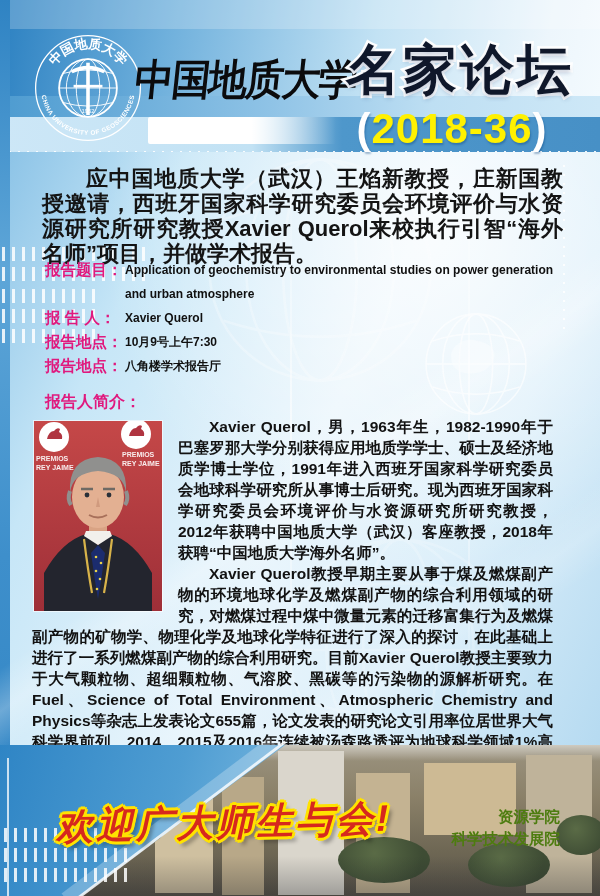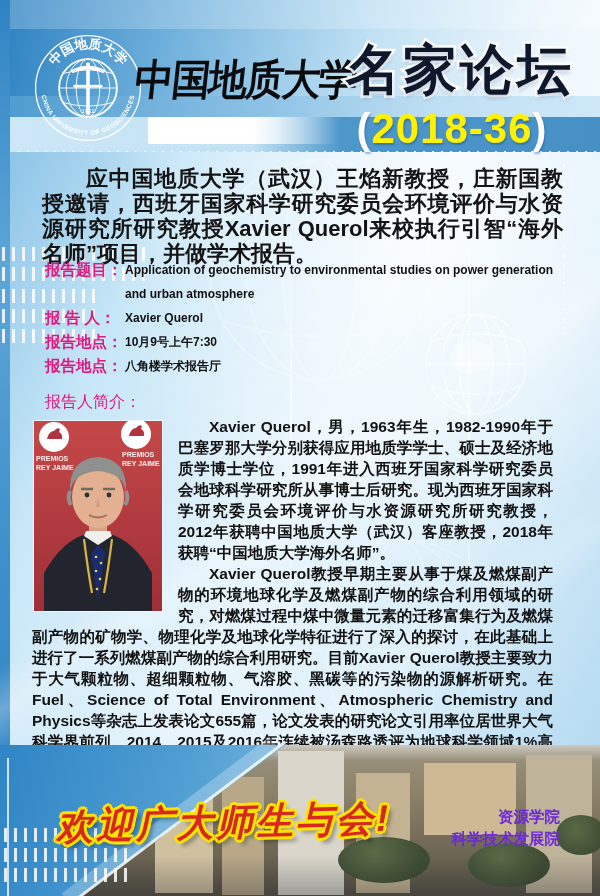--- a/index.html
+++ b/index.html
@@ -54,21 +54,21 @@
 
   
   .intro{left:42px;top:166px;width:521px;font-size:22px;font-weight:bold;color:#141414;
     line-height:25px;text-indent:2em;text-align:justify;margin:0;}
 
   .details{left:45px;top:258px;width:518px;}
   .drow{display:flex;align-items:flex-start;}
   .dlabel{flex:0 0 80px;color:#e0197e;font-weight:bold;font-size:15.5px;line-height:24px;white-space:nowrap;}
   .dvalue{color:#101010;font-weight:bold;font-size:12px;line-height:24px;max-width:432px;}
 
-  .biolabel{left:45px;top:392px;color:#e0197e;font-weight:normal;font-size:16px;text-align:center;}
+  .biolabel{left:45px;top:392px;color:#e0197e;font-weight:bold;font-size:16px;text-align:center;}
 
   .bio{left:32px;top:416px;width:521px;font-size:15.5px;font-weight:bold;color:#121212;
     line-height:21px;text-align:justify;}
   .bio p{margin:0;text-indent:2em;}
   .photo{float:left;width:128px;height:190px;margin:5px 16px 6px 2px;
     box-shadow:0 0 0 1px rgba(255,255,255,.6);}
 
   
   .campus{left:0;top:745px;width:600px;height:151px;overflow:hidden;
     background:linear-gradient(to bottom,#9c9480 0%,#8a8068 35%,#6e6754 70%,#5c564a 100%);}
@@ -88,21 +88,21 @@
     transform:rotate(53deg);}
   .edgeband{left:163px;top:690px;width:12px;height:260px;background:rgba(255,255,255,.25);
     transform:rotate(53deg);}
   .bottomvline{left:7px;top:758px;width:2px;height:138px;background:rgba(255,255,255,.75);}
 
   .welcome{left:56px;top:798px;font-size:37px;font-weight:900;font-style:italic;
     color:#d6281e;letter-spacing:3px;white-space:nowrap;transform:rotate(-1.5deg);
     text-shadow:-2px -2px 0 #ffe200,2px -2px 0 #ffe200,-2px 2px 0 #ffe200,2px 2px 0 #ffe200,
       0 -3px 0 #ffe200,0 3px 0 #ffe200,-3px 0 0 #ffe200,3px 0 0 #ffe200,4px 5px 4px rgba(0,0,0,.4);}
 
-  .credits{right:40px;top:806px;text-align:right;color:#6d28d9;font-weight:bold;
+  .credits{right:40px;top:806px;text-align:right;color:#4d7c0f;font-weight:bold;
     font-size:15.5px;line-height:21.5px;}
 </style>
 </head>
 <body>
 
 <div class="poster">
 
   <div class="abs hdr-main"></div>
   <div class="abs hdr-top"></div>
   <div class="abs hdr-bandc"></div>

